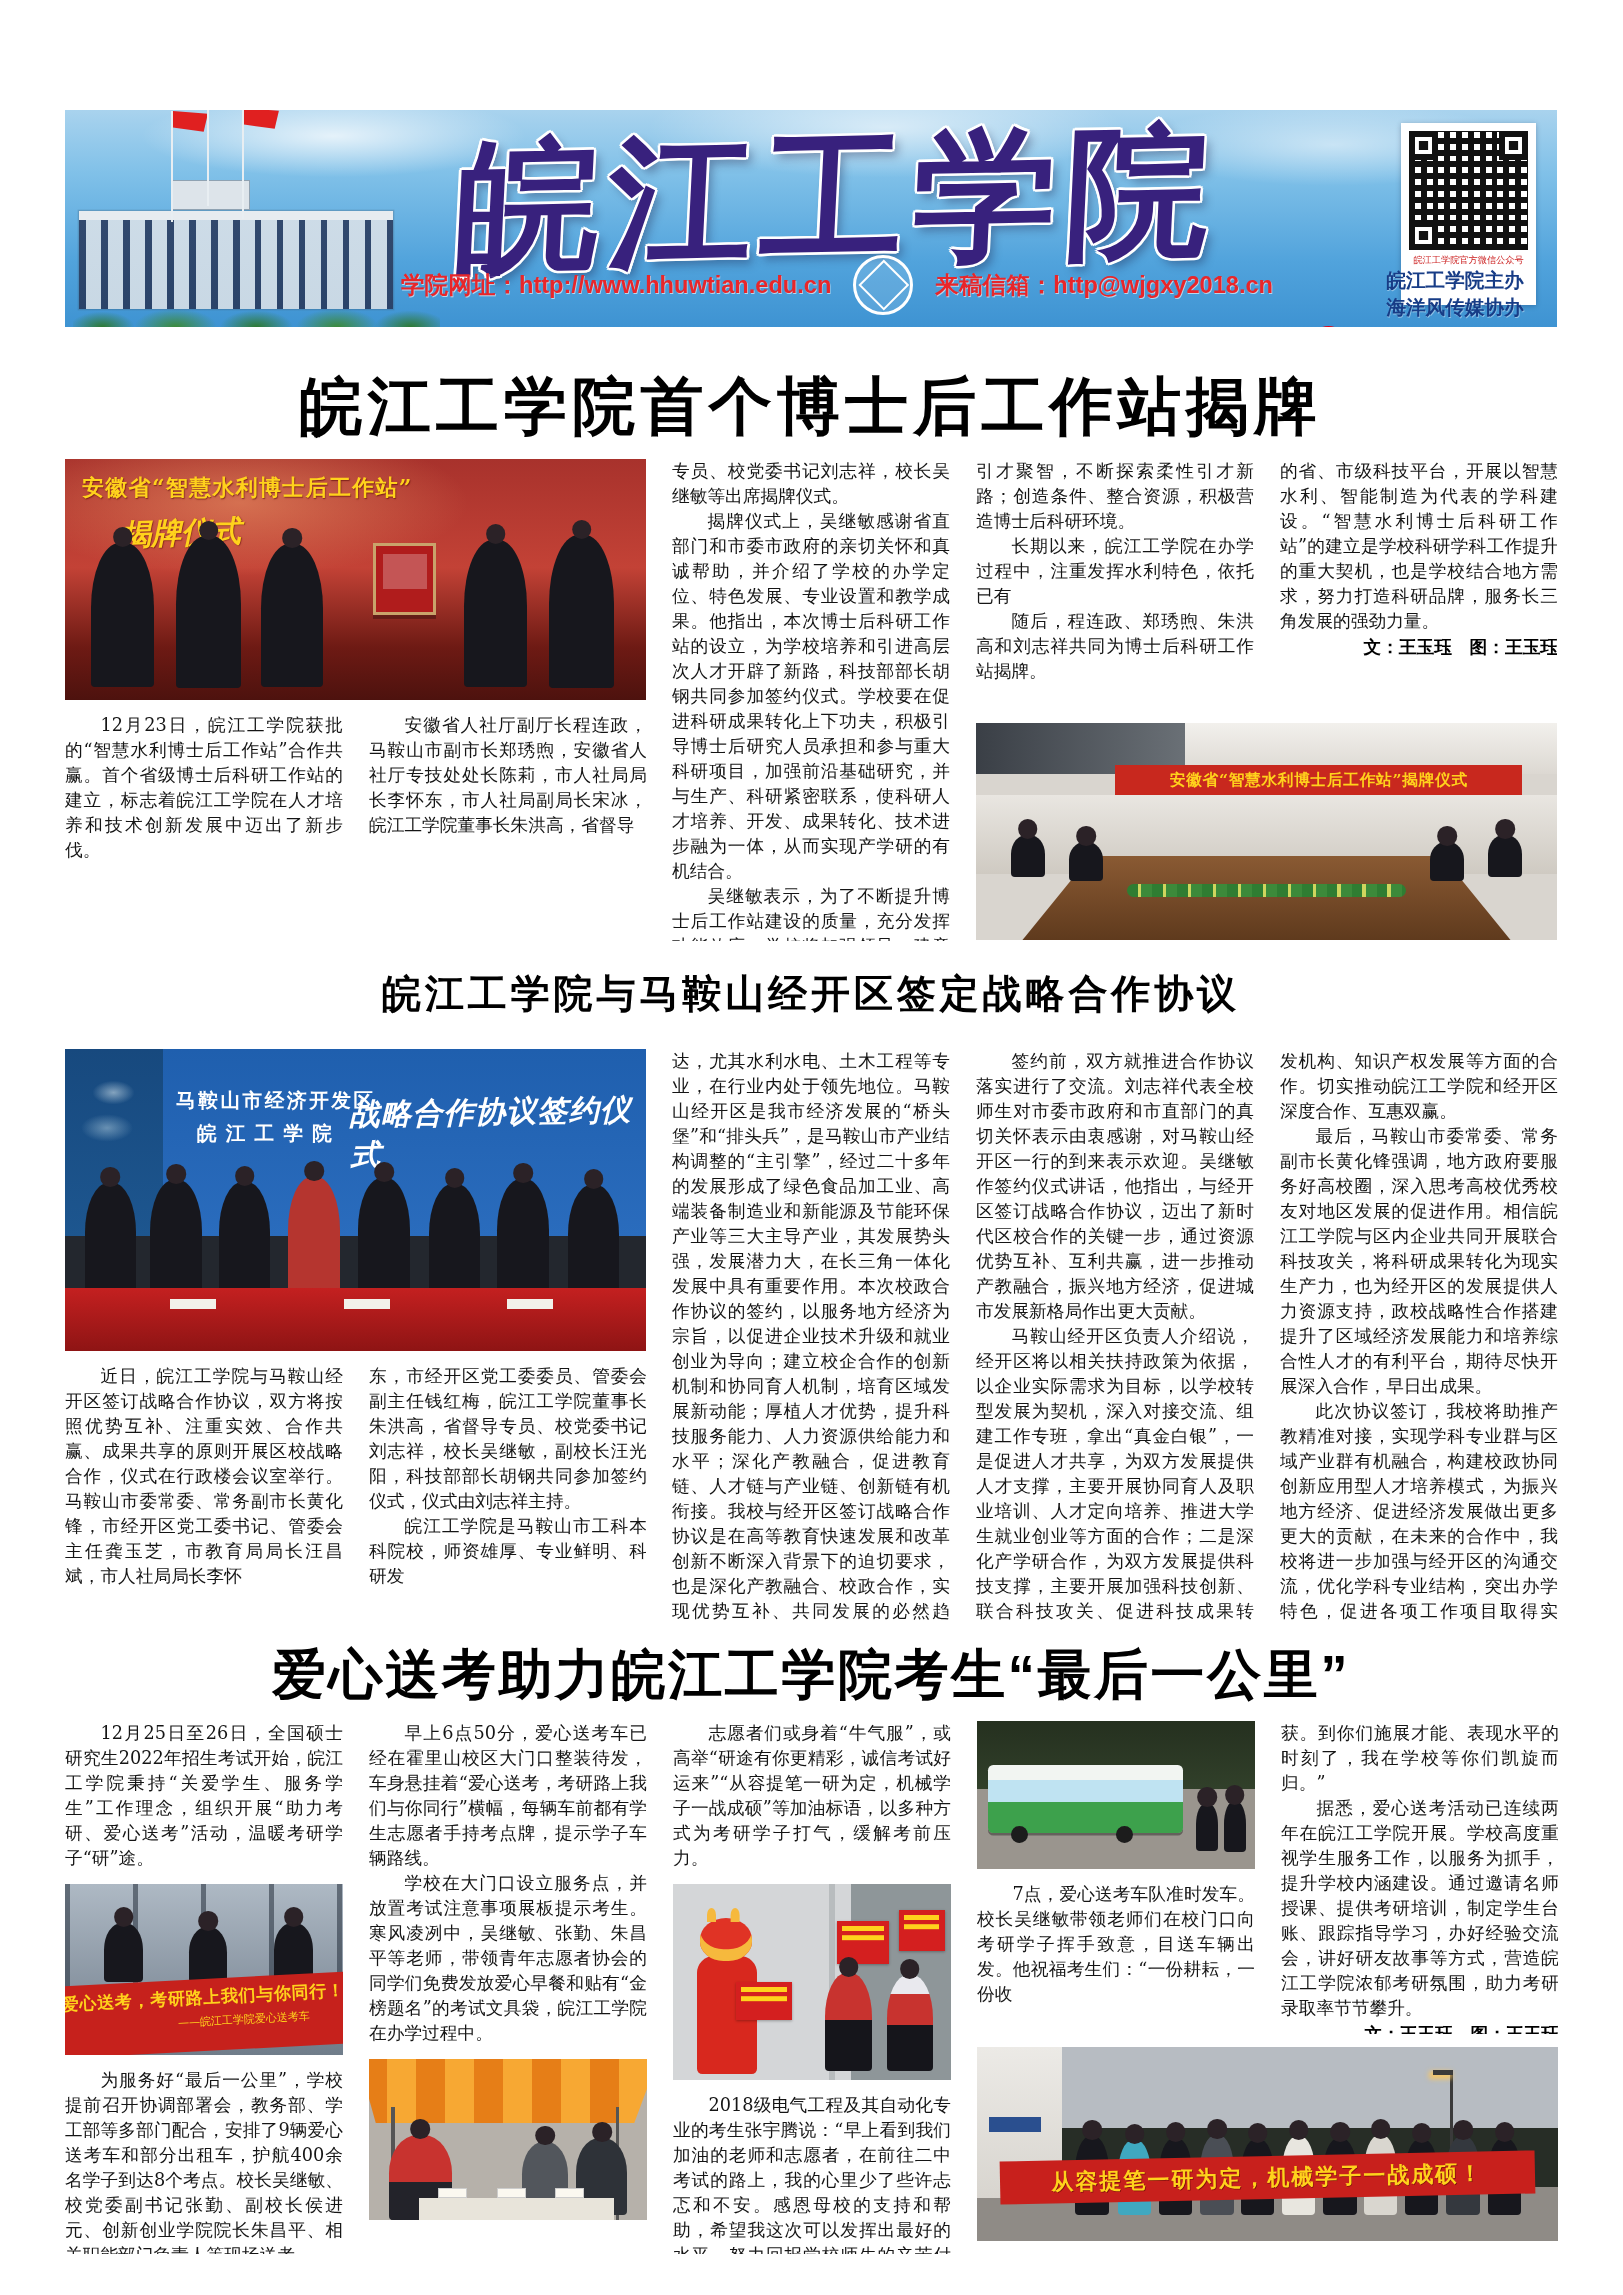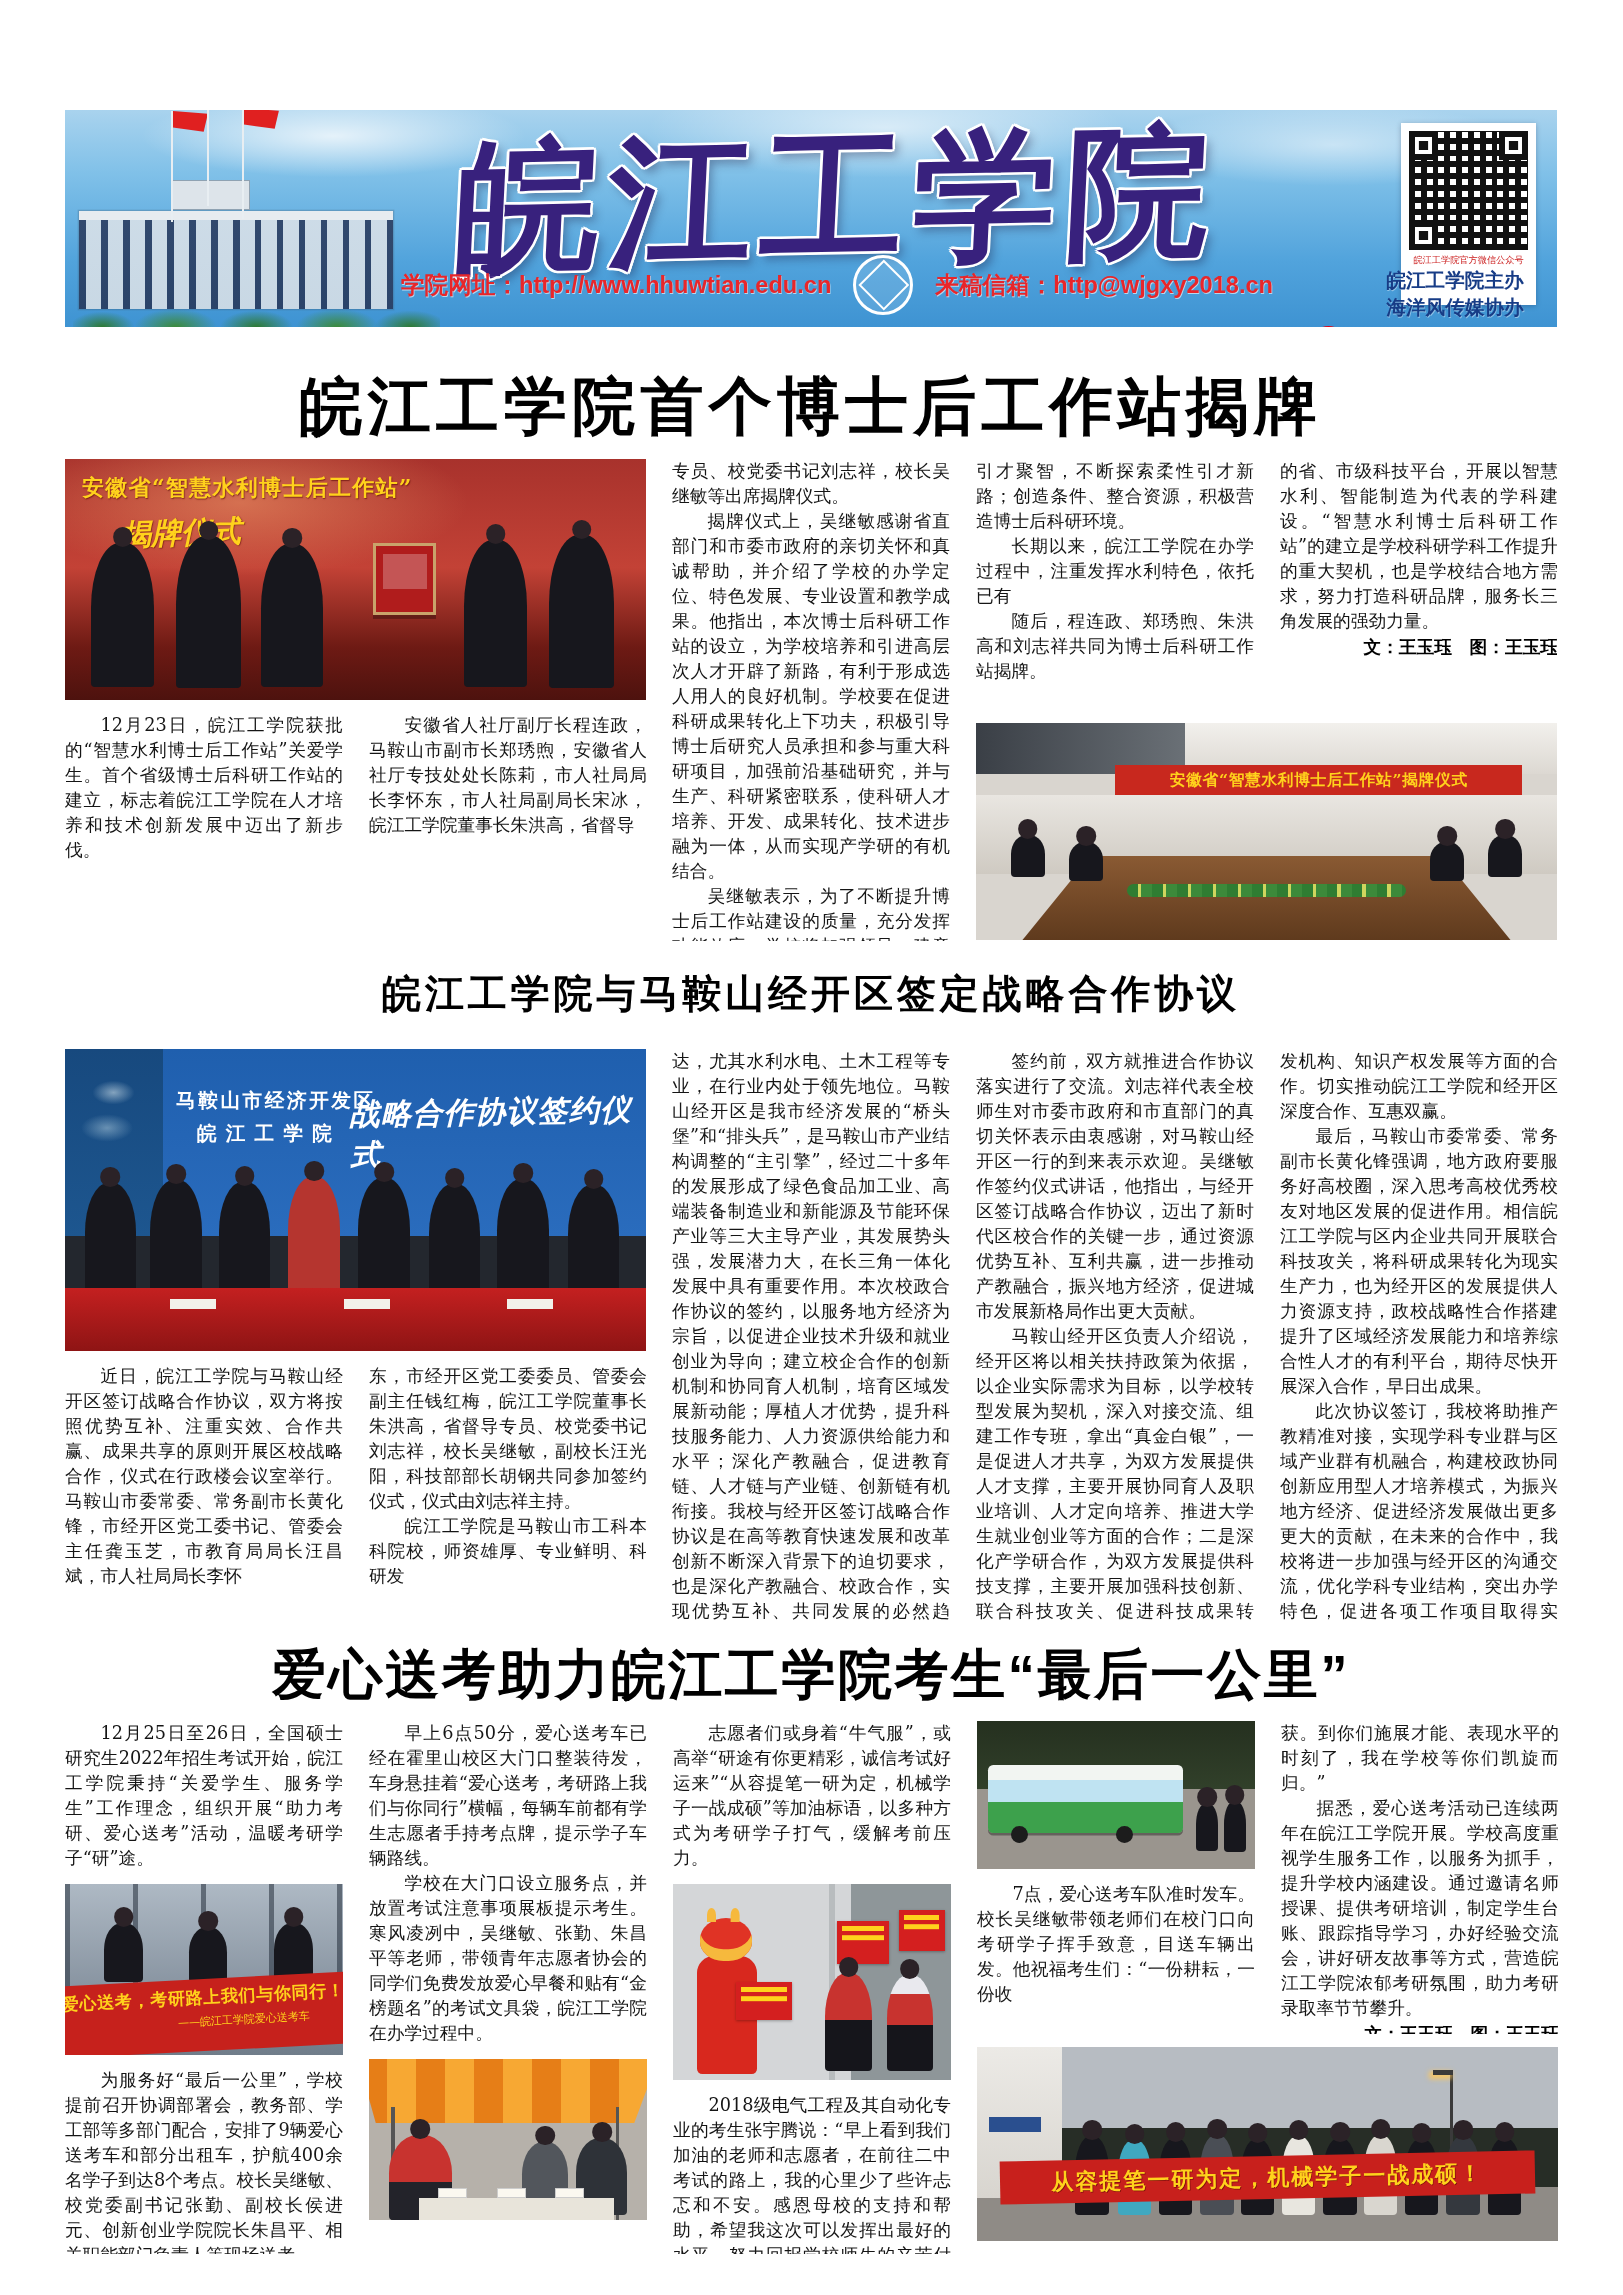--- a/index.html
+++ b/index.html
@@ -266,30 +266,30 @@
         <i class="fig" style="left:26px;bottom:13px;width:63px;height:144px"></i>
         <i class="fig" style="left:111px;bottom:11.8px;width:65px;height:152px"></i>
         <i class="fig" style="left:196px;bottom:13px;width:62px;height:143px"></i>
         <i class="fig" style="left:399px;bottom:13px;width:63px;height:147px"></i>
         <i class="fig" style="left:484px;bottom:11.8px;width:65px;height:153px"></i>
         <div class="easel"></div>
       </div>
       <div class="pgap"></div>
       <div class="tcols">
         <div class="tc">
-          <p class="para">12月23日，皖江工学院获批的“智慧水利博士后工作站”关爱学生。首个省级博士后科研工作站的建立，标志着皖江工学院在人才培养和技术创新发展中迈出了新步伐。</p>
+          <p class="para">12月23日，皖江工学院获批的“智慧水利博士后工作站”合作共赢。首个省级博士后科研工作站的建立，标志着皖江工学院在人才培养和技术创新发展中迈出了新步伐。</p>
         </div>
         <div class="tc">
           <p class="para">安徽省人社厅副厅长程连政，马鞍山市副市长郑琇煦，安徽省人社厅专技处处长陈莉，市人社局局长李怀东，市人社局副局长宋冰，皖江工学院董事长朱洪高，省督导</p>
         </div>
       </div>
     </div>
     <div class="col">
       <p class="para noind">专员、校党委书记刘志祥，校长吴继敏等出席揭牌仪式。</p>
-      <p class="para">揭牌仪式上，吴继敏感谢省直部门和市委市政府的亲切关怀和真诚帮助，并介绍了学校的办学定位、特色发展、专业设置和教学成果。他指出，本次博士后科研工作站的设立，为学校培养和引进高层次人才开辟了新路，有利于形成选人用人的良好机制。学校要在促进科研成果转化上下功夫，积极引导博士后研究人员承担和参与重大科研项目，加强前沿基础研究，并与生产、科研紧密联系，使科研人才培养、开发、成果转化、技术进步融为一体，从而实现产学研的有机结合。</p>
+      <p class="para">揭牌仪式上，吴继敏感谢省直部门和市委市政府的亲切关怀和真诚帮助，并介绍了学校的办学定位、特色发展、专业设置和教学成果。他指出，本次博士后科研工作站的设立，为学校培养和引进高层次人才开辟了新路，科技部部长胡钢共同参加签约仪式。学校要在促进科研成果转化上下功夫，积极引导博士后研究人员承担和参与重大科研项目，加强前沿基础研究，并与生产、科研紧密联系，使科研人才培养、开发、成果转化、技术进步融为一体，从而实现产学研的有机结合。</p>
       <p class="para">吴继敏表示，为了不断提升博士后工作站建设的质量，充分发挥功能效应，学校将加强领导、建章立制，着力构建工作站管理体系；精选课题，</p>
     </div>
     <div class="col2w">
       <div class="tcols">
         <div class="tc" style="height:251px">
           <p class="para noind">引才聚智，不断探索柔性引才新路；创造条件、整合资源，积极营造博士后科研环境。</p>
           <p class="para">长期以来，皖江工学院在办学过程中，注重发挥水利特色，依托已有</p>
           <p class="para">随后，程连政、郑琇煦、朱洪高和刘志祥共同为博士后科研工作站揭牌。</p>
         </div>
         <div class="tc" style="height:251px">

